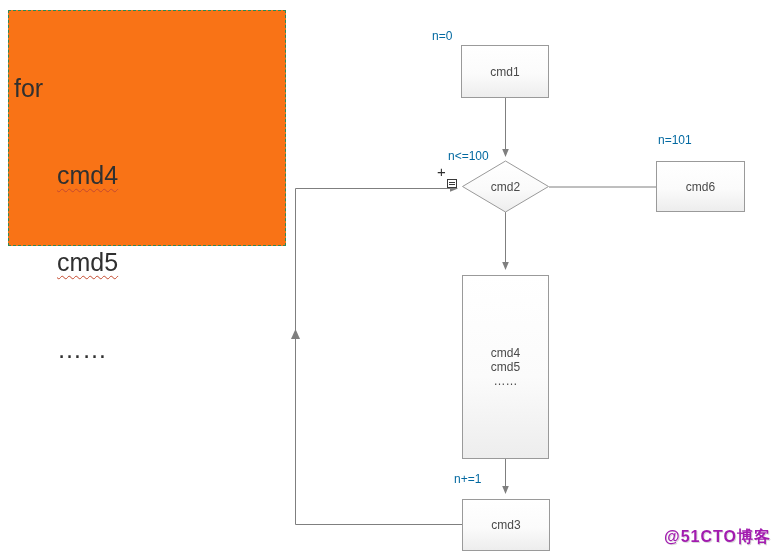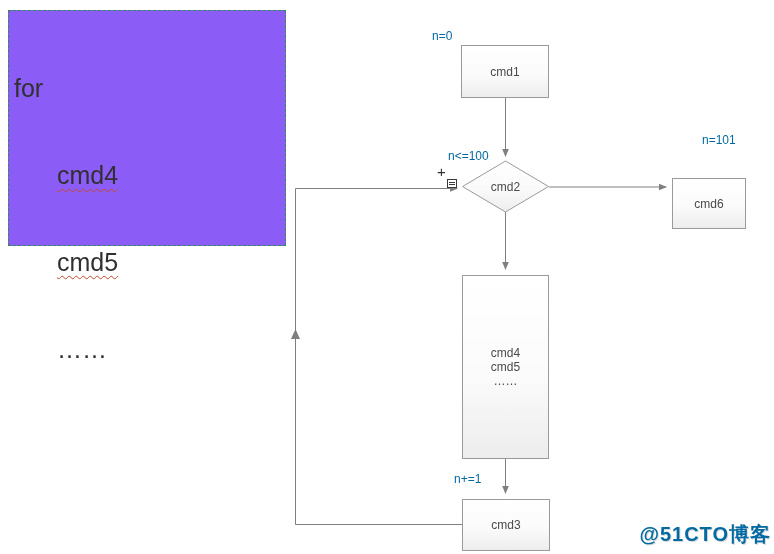--- a/index.html
+++ b/index.html
@@ -11,21 +11,21 @@
     overflow: hidden;
     font-family: "Liberation Sans", "DejaVu Sans", sans-serif;
   }
 
   
   .code-box {
     position: absolute;
     left: 8px; top: 10px;
     width: 271px; height: 229px;
     border: 1px dashed #2e8a57;
-    background: #8b5cf6;
+    background: #f97316;
     padding: 5px 0 0 5px;
     font-size: 25px;
     line-height: 29px;
     color: #303030;
     white-space: pre;
   }
   .code-line { height: 29px; }
   .code-line.indent { padding-left: 43px; }
   .sq {
     text-decoration: underline;
@@ -45,21 +45,21 @@
     border: 1px solid #9a9a9a;
     background: linear-gradient(to bottom, #ffffff 0%, #fbfbfb 55%, #ededed 100%);
     display: flex;
     align-items: center;
     justify-content: center;
     font-size: 12px;
     color: #4a4a4a;
     z-index: 2;
   }
   .node-cmd1 { left: 461px; top: 45px;  width: 88px; height: 53px; }
-  .node-cmd6 { left: 672px; top: 161px; width: 74px; height: 51px; margin-top: 17px; }
+  .node-cmd6 { left: 656px; top: 161px; width: 89px; height: 51px; }
   .node-body { left: 462px; top: 275px; width: 87px; height: 184px; flex-direction: column; line-height: 14px; }
   .node-cmd3 { left: 462px; top: 499px; width: 88px; height: 52px; }
 
   .diamond-label {
     position: absolute;
     left: 462px; top: 161px;
     width: 87px; height: 51px;
     display: flex; align-items: center; justify-content: center;
     font-size: 12px; color: #4a4a4a;
     z-index: 2;
@@ -68,21 +68,21 @@
   
   .anno {
     position: absolute;
     font-size: 12px;
     color: #0369a1;
     z-index: 3;
     white-space: nowrap;
   }
   .anno-n0    { left: 432px; top: 29px; }
   .anno-cond  { left: 448px; top: 149px; }
-  .anno-n101  { left: 702px; top: 133px; }
+  .anno-n101  { left: 658px; top: 133px; }
   .anno-inc   { left: 440px; top: 472px; padding-left: 14px; }
 
   
   .cursor-plus {
     position: absolute;
     left: 437px; top: 164px;
     font-size: 15px; line-height: 15px;
     color: #2f2f2f;
     z-index: 4;
   }
@@ -101,23 +101,23 @@
   }
   .clipboard-cursor::after {
     content: ""; position: absolute; left: 1px; right: 1px; top: 4px;
     border-top: 1px solid #3a3a3a;
   }
 
   
   .watermark {
     position: absolute;
     right: 3px; bottom: 6px;
-    font-size: 20px;
+    font-size: 16px;
     font-weight: 700;
-    color: #0369a1;
+    color: #a21caf;
     text-shadow: -1px -1px 0 #ffffff, 1px 1px 0 #d9d9d9;
     letter-spacing: 1px;
     z-index: 3;
     margin-left: 32px;
   }
 </style>
 </head>
 <body>
 
 <div class="canvas">

